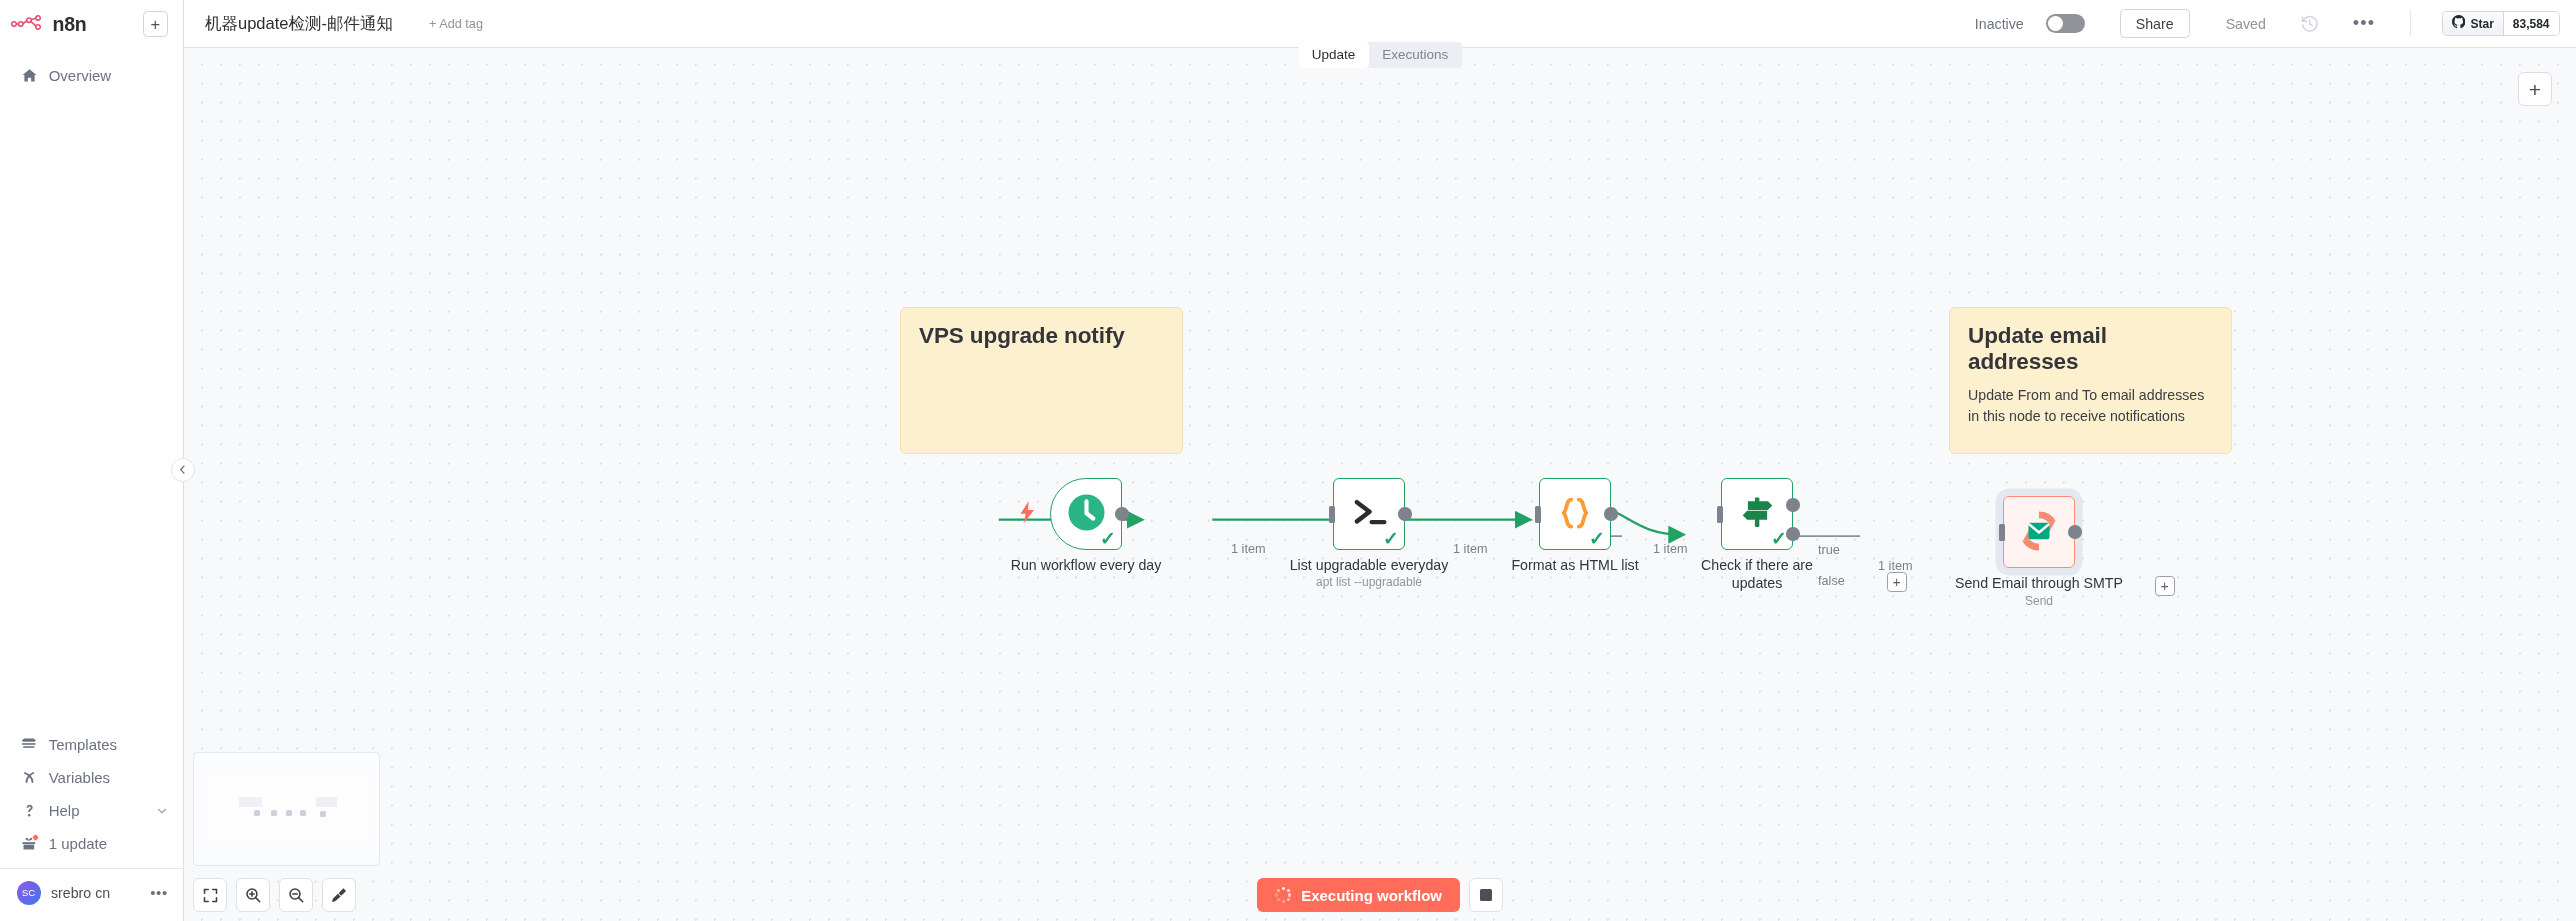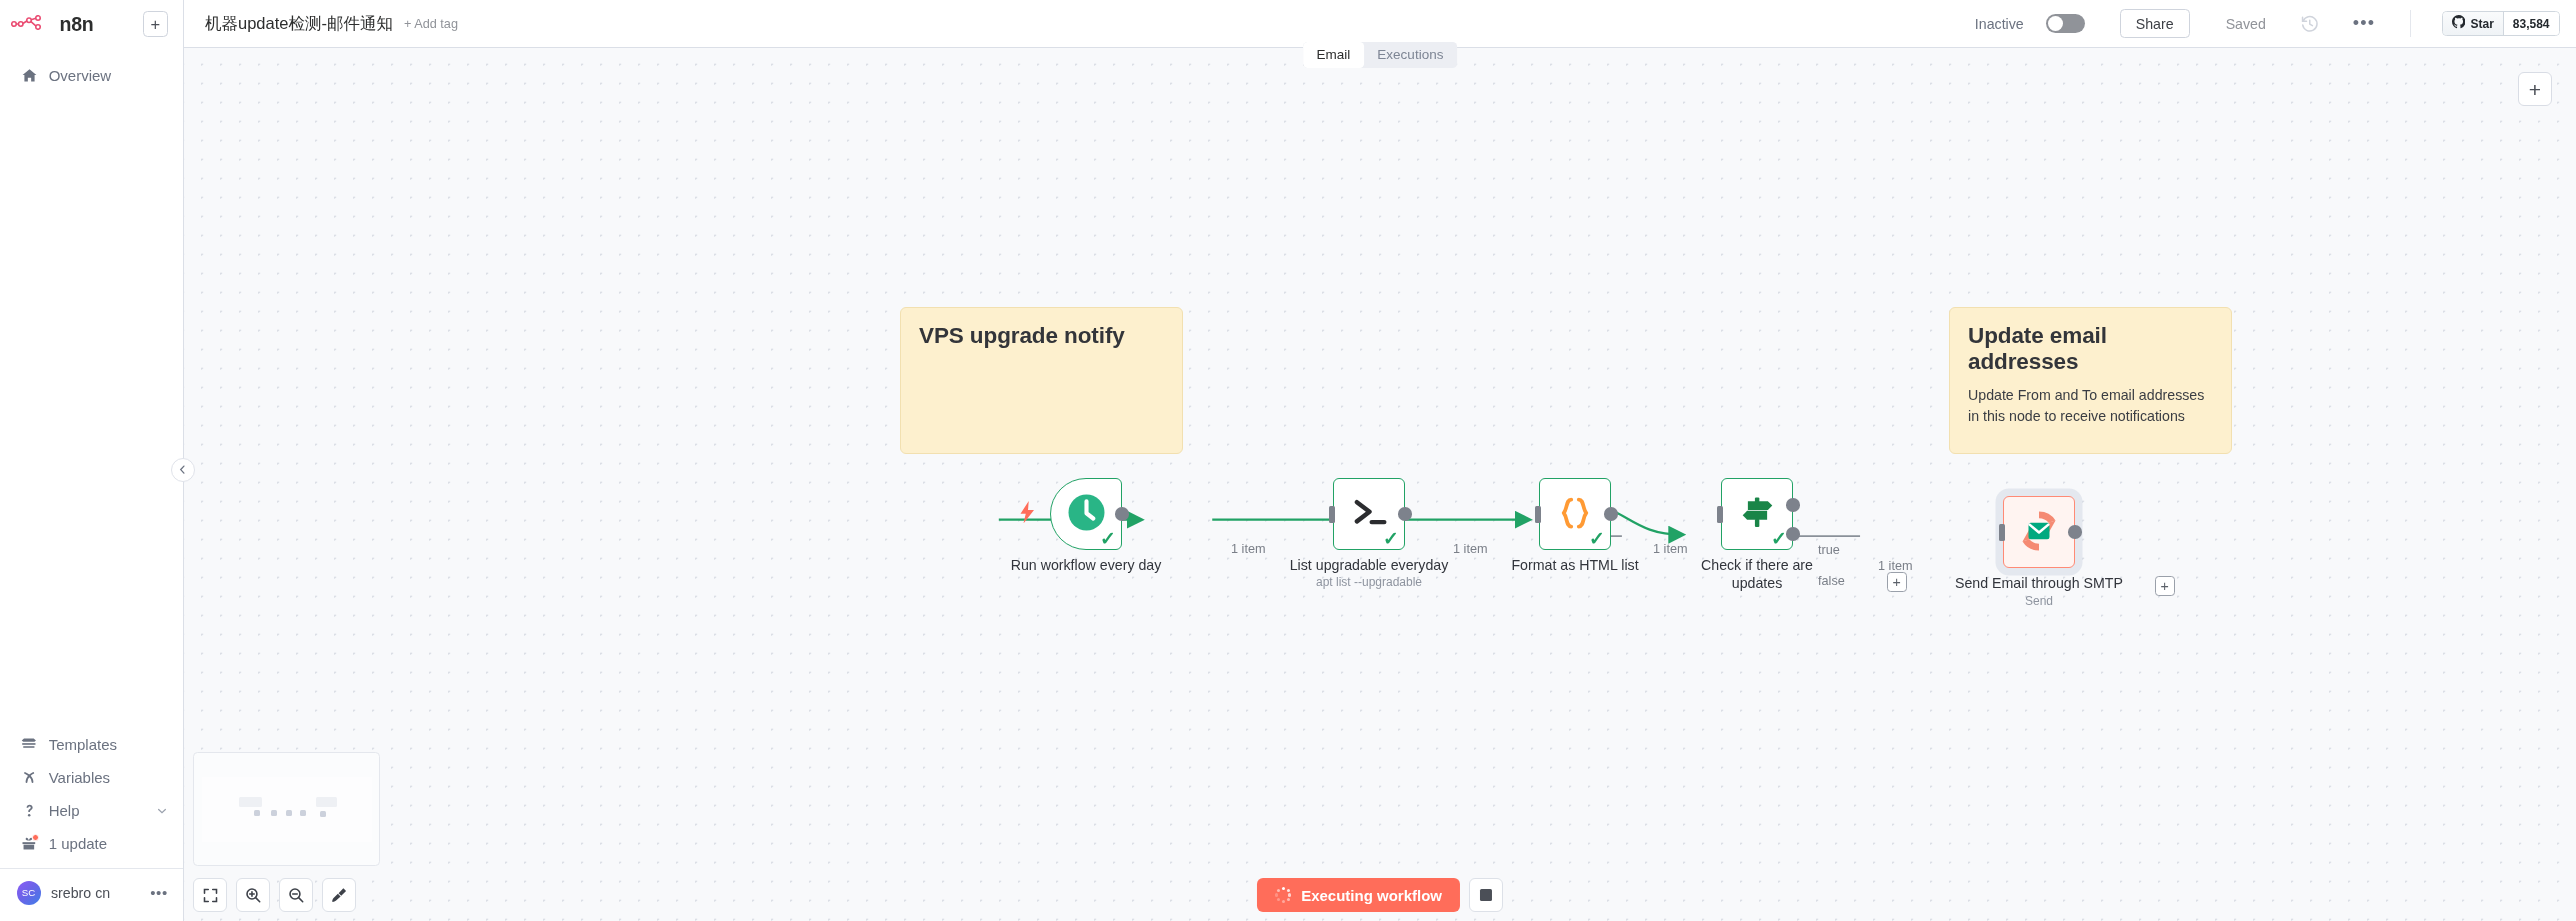--- a/index.html
+++ b/index.html
@@ -22,21 +22,21 @@
     background: #ffffff;
     border-right: 0.7px solid #dbdfe7;
     display: flex; flex-direction: column;
     flex: 0 0 184px;
     z-index: 30;
   }
   .sb-top {
     height: 48px; display: flex; align-items: center;
     padding: 0 15px 0 10.5px; gap: 9px;
   }
-  .n8n-logo { display: flex; align-items: center; gap: 16px; }
+  .n8n-logo { display: flex; align-items: center; gap: 9px; }
   .n8n-word { font-size: 19.5px; font-weight: 700; color: #2d2e2e; letter-spacing: -0.2px; }
   .plus-sq {
     width: 25.5px; height: 25.5px; border: 0.7px solid #cfd4dd; border-radius: 4.5px;
     display: flex; align-items: center; justify-content: center;
     color: #4b4f57; font-size: 16.5px; line-height: 1; background: #fff;
     margin-left: auto; cursor: pointer;
   }
   .sb-section { padding: 10.5px 0 0 0; }
   .sb-item {
     display: flex; align-items: center; gap: 11.2px;
@@ -82,21 +82,21 @@
   #main { position: relative; flex: 1 1 auto; height: 921px; }
 
   
   #header {
     position: absolute; top: 0; left: 0; right: 0; height: 48px;
     background: #fff; border-bottom: 0.7px solid #dbdfe7;
     display: flex; align-items: center; padding: 0 16.5px 0 21px;
     z-index: 25;
   }
   .wf-title { font-size: 16.5px; color: #2d2e2e; white-space: nowrap; cursor: text;}
-  .add-tag { font-size: 12.7px; color: #909399; margin-left: 11px; cursor: pointer; white-space: nowrap;}
+  .add-tag { font-size: 12.7px; color: #909399; margin-left: 36px; cursor: pointer; white-space: nowrap;}
   .hdr-spacer { flex: 1 1 auto; }
   .hdr-right { display: flex; align-items: center; gap: 12px; }
   .inactive-label { font-size: 14.2px; color: #6b7280; margin-right: 10.5px; }
   .toggle {
     width: 39px; height: 19.5px; border-radius: 9.7px; background: #909399;
     position: relative; cursor: pointer; flex: 0 0 39px;
   }
   .toggle .knob {
     position: absolute; left: 2.2px; top: 2.2px; width: 15px; height: 15px;
     border-radius: 50%; background: #fff;
@@ -400,21 +400,21 @@
               </svg>
             </span>
             <span>Star</span>
           </span>
           <span class="gh-count">83,584</span>
         </span>
       </div>
     </header>
 
     <div id="tabs">
-      <div class="tab active">Email</div>
+      <div class="tab active">Update</div>
       <div class="tab">Executions</div>
     </div>
 
     <div id="canvas">
 
       <div class="canvas-add-btn">+</div>
 
       <div class="sticky" style="left:716px; top:259px; width:283px; height:147px;">
         <div class="sticky-title">VPS upgrade notify</div>
       </div>

